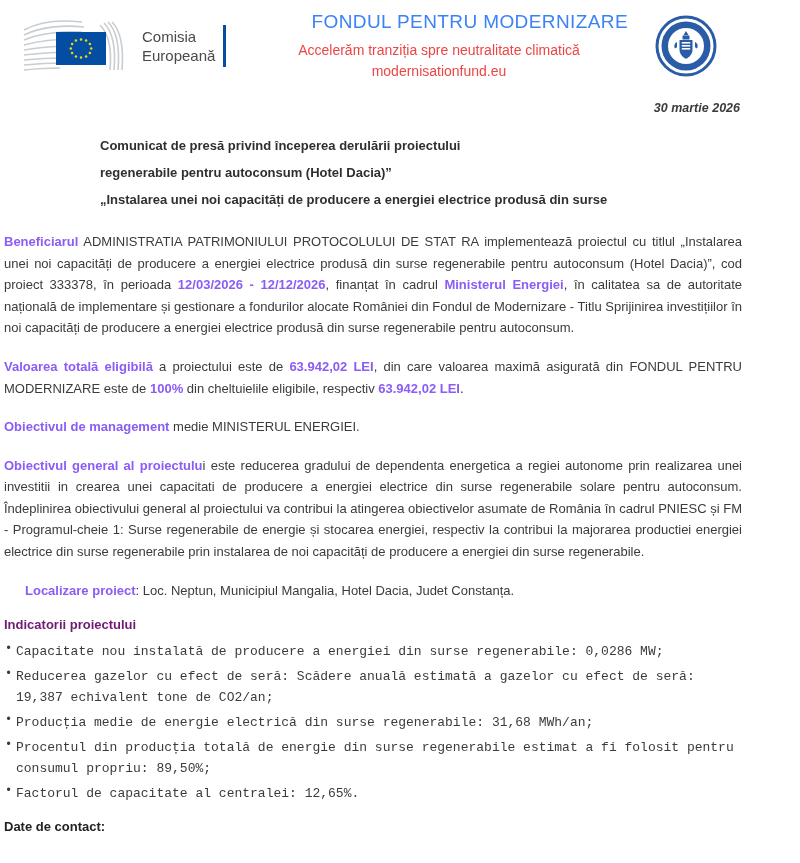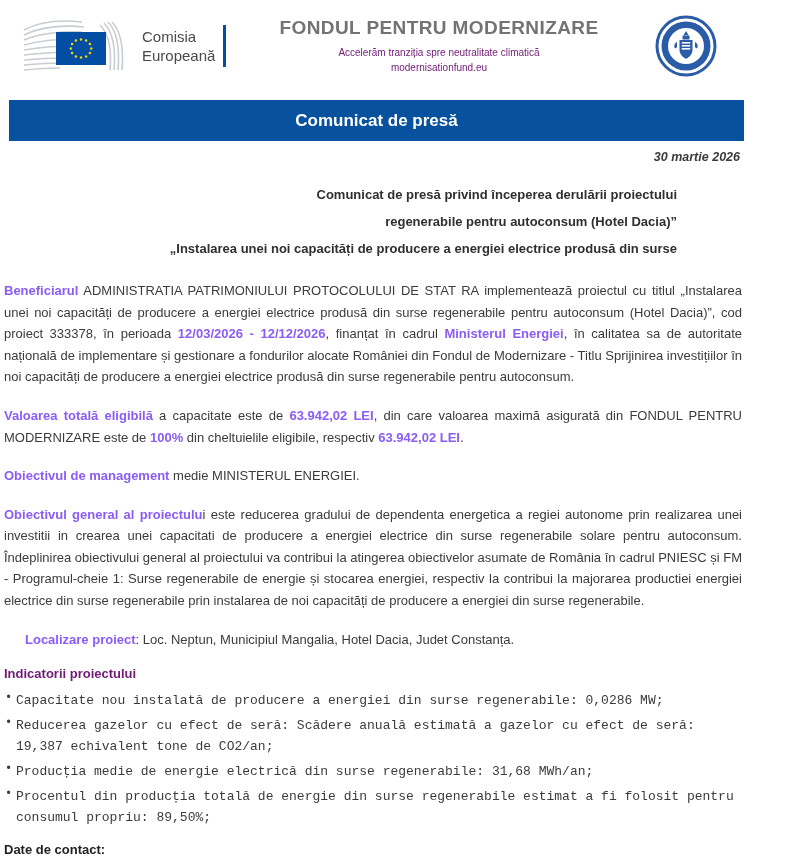--- a/index.html
+++ b/index.html
@@ -72,28 +72,29 @@
     flex: 0 0 auto;
   }
 
   .fund-block {
     flex: 1 1 auto;
     text-align: center;
     padding-right: 10px;
   }
   .fund-title {
     font-size: 19px;
-    font-weight: bold;
-    color: #737373;
+    font-weight: normal;
+    color: #3b82f6;
     letter-spacing: 0.4px;
     margin-bottom: 7px;
+    text-align: right;
   }
   .fund-sub {
-    font-size: 10px;
-    color: #701a75;
+    font-size: 14px;
+    color: #ef4444;
     line-height: 1.45;
   }
 
   .gov-seal-block {
     flex: 0 0 auto;
     width: 96px;
     display: flex;
     justify-content: center;
     align-items: center;
   }
@@ -118,23 +119,23 @@
     text-align: right;
     padding: 9px 12px 0 0;
     font-size: 12.5px;
     font-weight: bold;
     font-style: italic;
     color: #3b3b3b;
   }
 
   
   .doc-title {
-    text-align: right;
+    text-align: left;
     margin-top: 17px;
-    padding: 0 75px;
+    padding: 0 100px;
   }
   .doc-title div {
     font-size: 13px;
     font-weight: bold;
     color: #2f2f2f;
     line-height: 2.08;
   }
 
   
   .body-wrap {
@@ -264,49 +265,47 @@
         </g>
         <g fill="#2a5ca8">
           <circle cx="10.5" cy="31" r="1.3"></circle>
           <circle cx="51.5" cy="31" r="1.3"></circle>
         </g>
       </svg>
     </div>
 
   </div>
 
-  <div class="banner">
-    <span class="banner-text">Comunicat de presă</span>
-  </div>
 
   <div class="date-line">30 martie 2026</div>
 
   <div class="doc-title">
     <div>Comunicat de presă privind începerea derulării proiectului</div>
     <div>regenerabile pentru autoconsum (Hotel Dacia)”</div>
     <div>„Instalarea unei noi capacități de producere a energiei electrice produsă din surse</div>
   </div>
 
   <div class="body-wrap">
 
     <p class="para"><b>Beneficiarul</b><span> ADMINISTRATIA PATRIMONIULUI PROTOCOLULUI DE STAT RA implementează proiectul cu titlul „Instalarea unei noi capacități de producere a energiei electrice produsă din surse regenerabile pentru autoconsum (Hotel Dacia)”, cod proiect 333378, în perioada </span><b>12/03/2026 - 12/12/2026</b><span>, finanțat în cadrul </span><b>Ministerul Energiei</b><span>, în calitatea sa de autoritate națională de implementare și gestionare a fondurilor alocate României din Fondul de Modernizare - Titlu Sprijinirea investițiilor în noi capacități de producere a energiei electrice produsă din surse regenerabile pentru autoconsum.</span></p>
 
-    <p class="para"><b>Valoarea totală eligibilă</b><span> a capacitate este de </span><b>63.942,02 LEI</b><span>, din care valoarea maximă asigurată din FONDUL PENTRU MODERNIZARE este de </span><b>100%</b><span> din cheltuielile eligibile, respectiv </span><b>63.942,02 LEI</b><span>.</span></p>
+    <p class="para"><b>Valoarea totală eligibilă</b><span> a proiectului este de </span><b>63.942,02 LEI</b><span>, din care valoarea maximă asigurată din FONDUL PENTRU MODERNIZARE este de </span><b>100%</b><span> din cheltuielile eligibile, respectiv </span><b>63.942,02 LEI</b><span>.</span></p>
 
     <p class="para"><b>Obiectivul de management</b><span> medie MINISTERUL ENERGIEI.</span></p>
 
     <p class="para"><b>Obiectivul general al proiectulu</b><span>i este reducerea gradului de dependenta energetica a regiei autonome prin realizarea unei investitii in crearea unei capacitati de producere a energiei electrice din surse regenerabile solare pentru autoconsum. Îndeplinirea obiectivului general al proiectului va contribui la atingerea obiectivelor asumate de România în cadrul PNIESC și FM - Programul-cheie 1: Surse regenerabile de energie și stocarea energiei, respectiv la contribui la majorarea productiei energiei electrice din surse regenerabile prin instalarea de noi capacități de producere a energiei din surse regenerabile.</span></p>
 
     <p class="para tight"><b>Localizare proiect</b><span>: Loc. Neptun, Municipiul Mangalia, Hotel Dacia, Judet Constanța.</span></p>
 
     <div class="section-head">Indicatorii proiectului</div>
     <ul class="indicators">
       <li>Capacitate nou instalată de producere a energiei din surse regenerabile: 0,0286 MW;</li>
       <li>Reducerea gazelor cu efect de seră: Scădere anuală estimată a gazelor cu efect de seră: 19,387 echivalent tone de CO2/an;</li>
       <li>Producția medie de energie electrică din surse regenerabile: 31,68 MWh/an;</li>
       <li>Procentul din producția totală de energie din surse regenerabile estimat a fi folosit pentru consumul propriu: 89,50%;</li>
+      <li>Factorul de capacitate al centralei: 12,65%.</li>
     </ul>
 
     <div class="contact-head">Date de contact:</div>
 
   </div>
 
 </div>
 
 </body></html>

